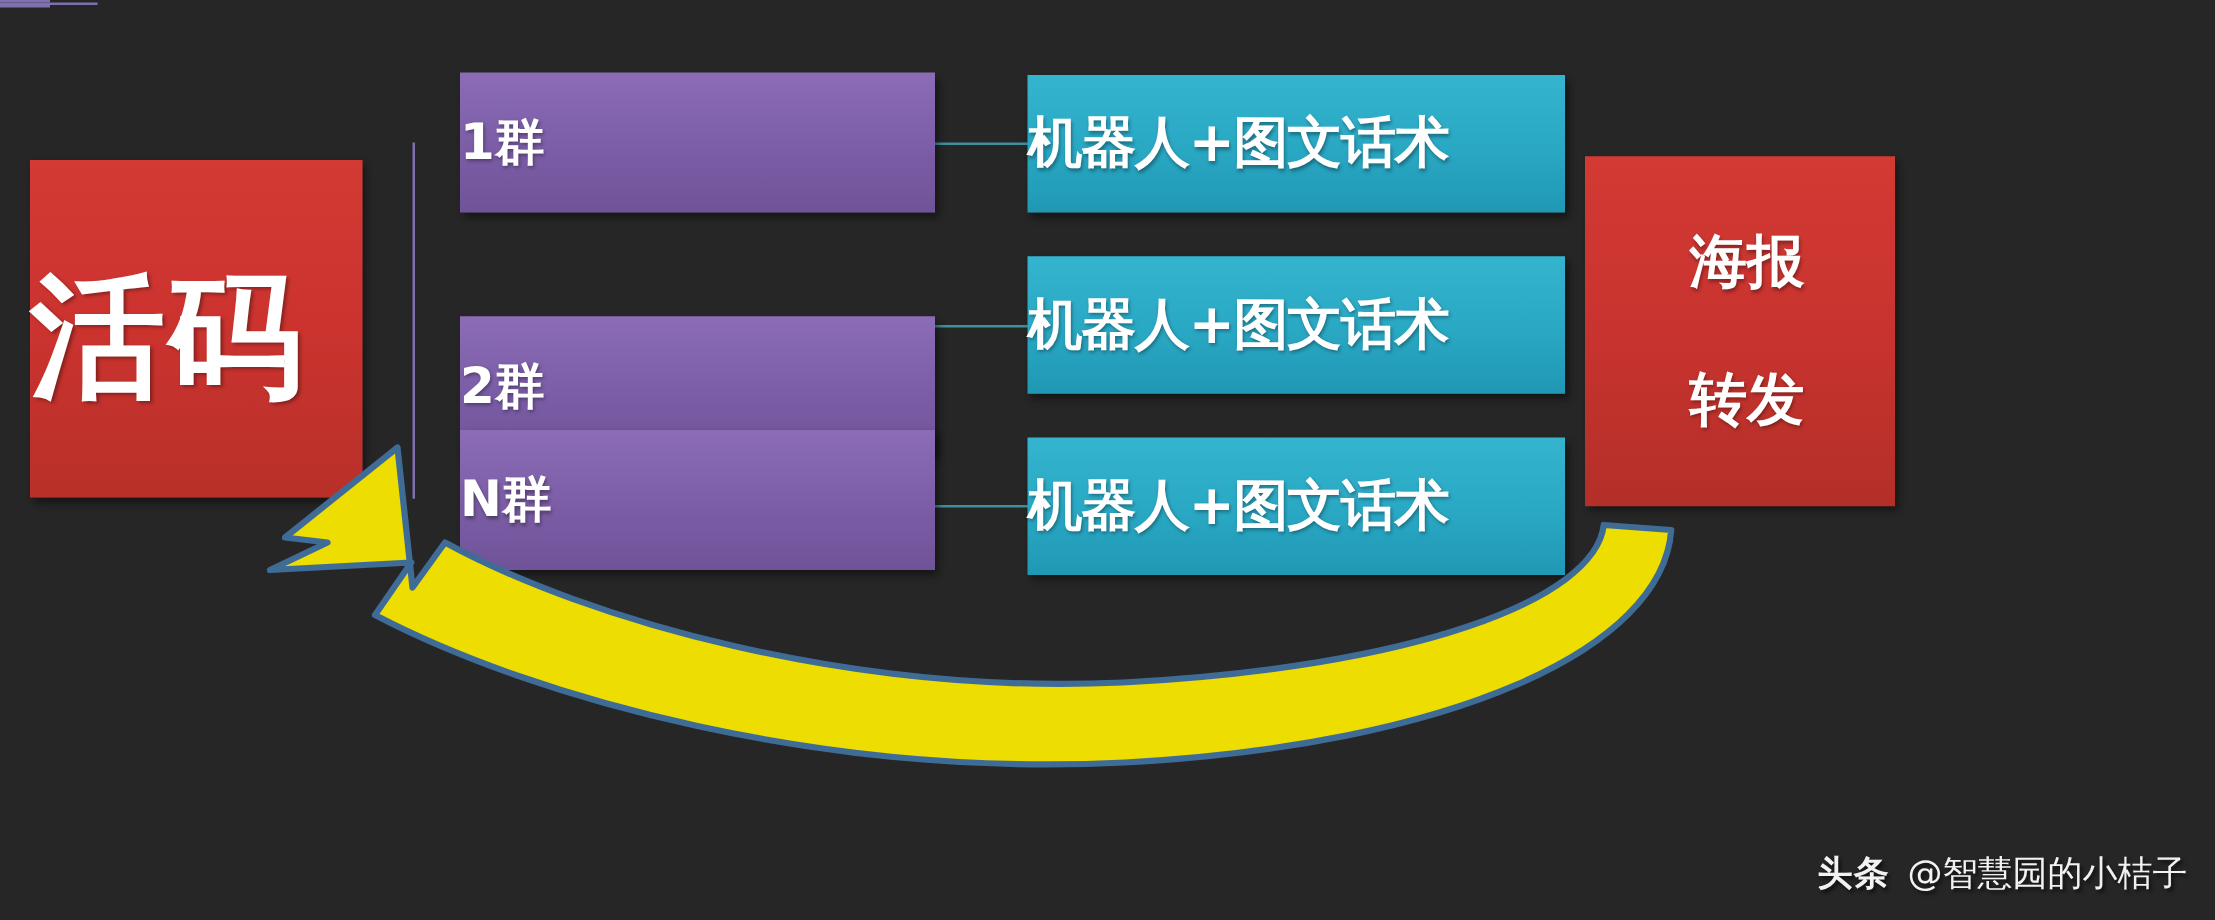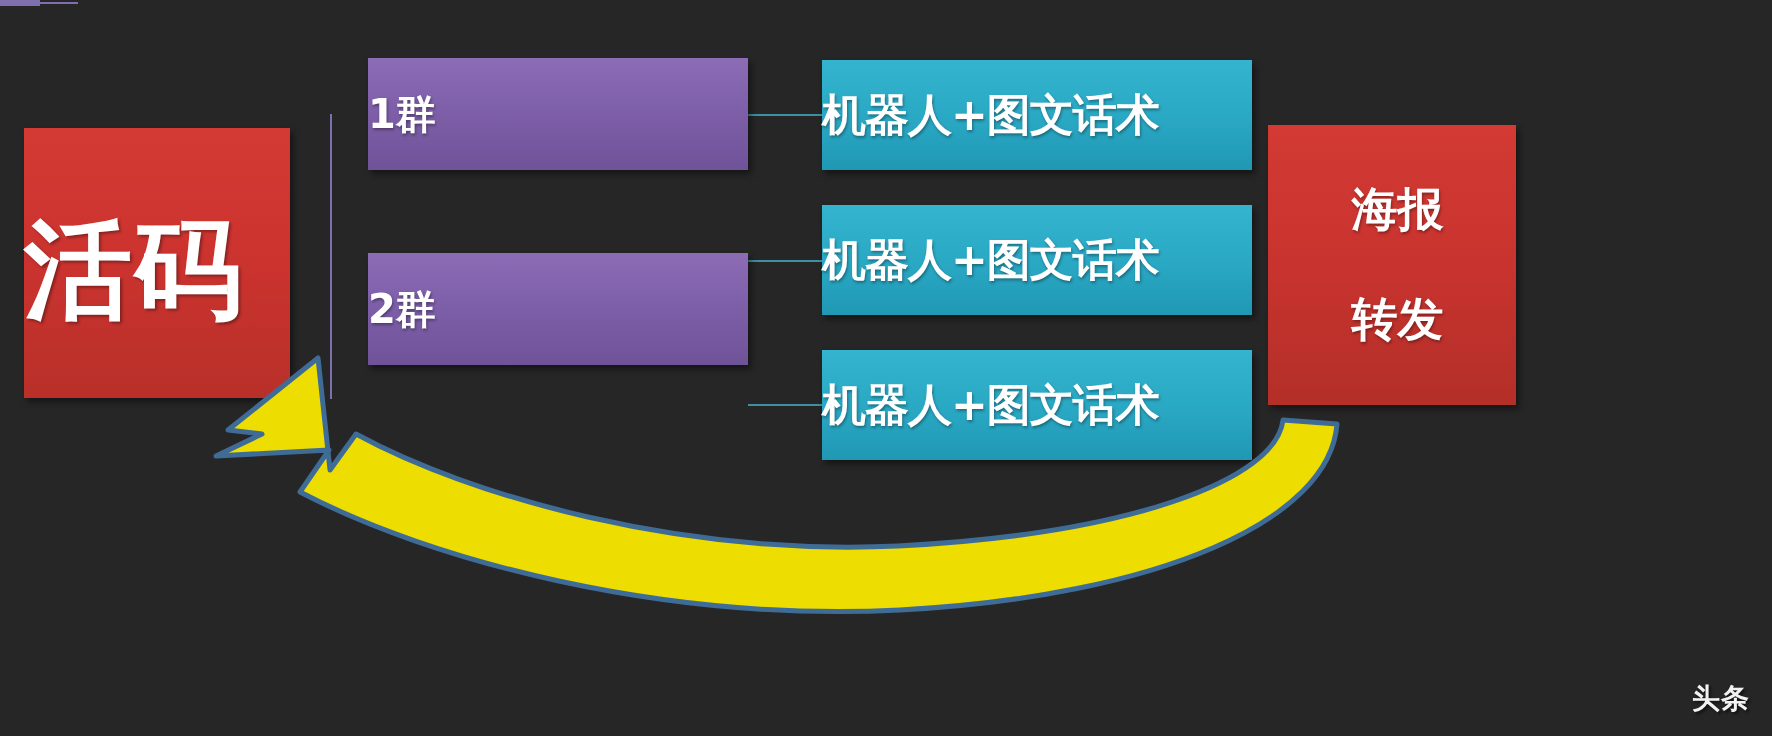--- a/index.html
+++ b/index.html
@@ -133,20 +133,23 @@
   <div class="box src-box">
     <span class="lbl">活码</span>
   </div>
 
   <div class="box grp-box grp-1">
     <span class="lbl">1群</span>
   </div>
   <div class="box grp-box grp-2">
     <span class="lbl">2群</span>
   </div>
+  <div class="box grp-box grp-3">
+    <span class="lbl">N群</span>
+  </div>
 
   <div class="box act-box act-1">
     <span class="lbl">机器人+图文话术</span>
   </div>
   <div class="box act-box act-2">
     <span class="lbl">机器人+图文话术</span>
   </div>
   <div class="box act-box act-3">
     <span class="lbl">机器人+图文话术</span>
   </div>
@@ -167,15 +170,16 @@
              L 318 358
              L 330 470
              L 356 434
              C 470 496, 680 556, 898 546
              C 1130 534, 1276 480, 1283 420
              Z" fill="#eddd00" stroke="#3f6c96" stroke-width="5" stroke-linejoin="round"></path>
   </svg>
 
   <div class="watermark">
     <span class="brand">头条</span>
+    <span class="handle">@智慧园的小桔子</span>
   </div>
 
 </div>
 
 </body></html>

